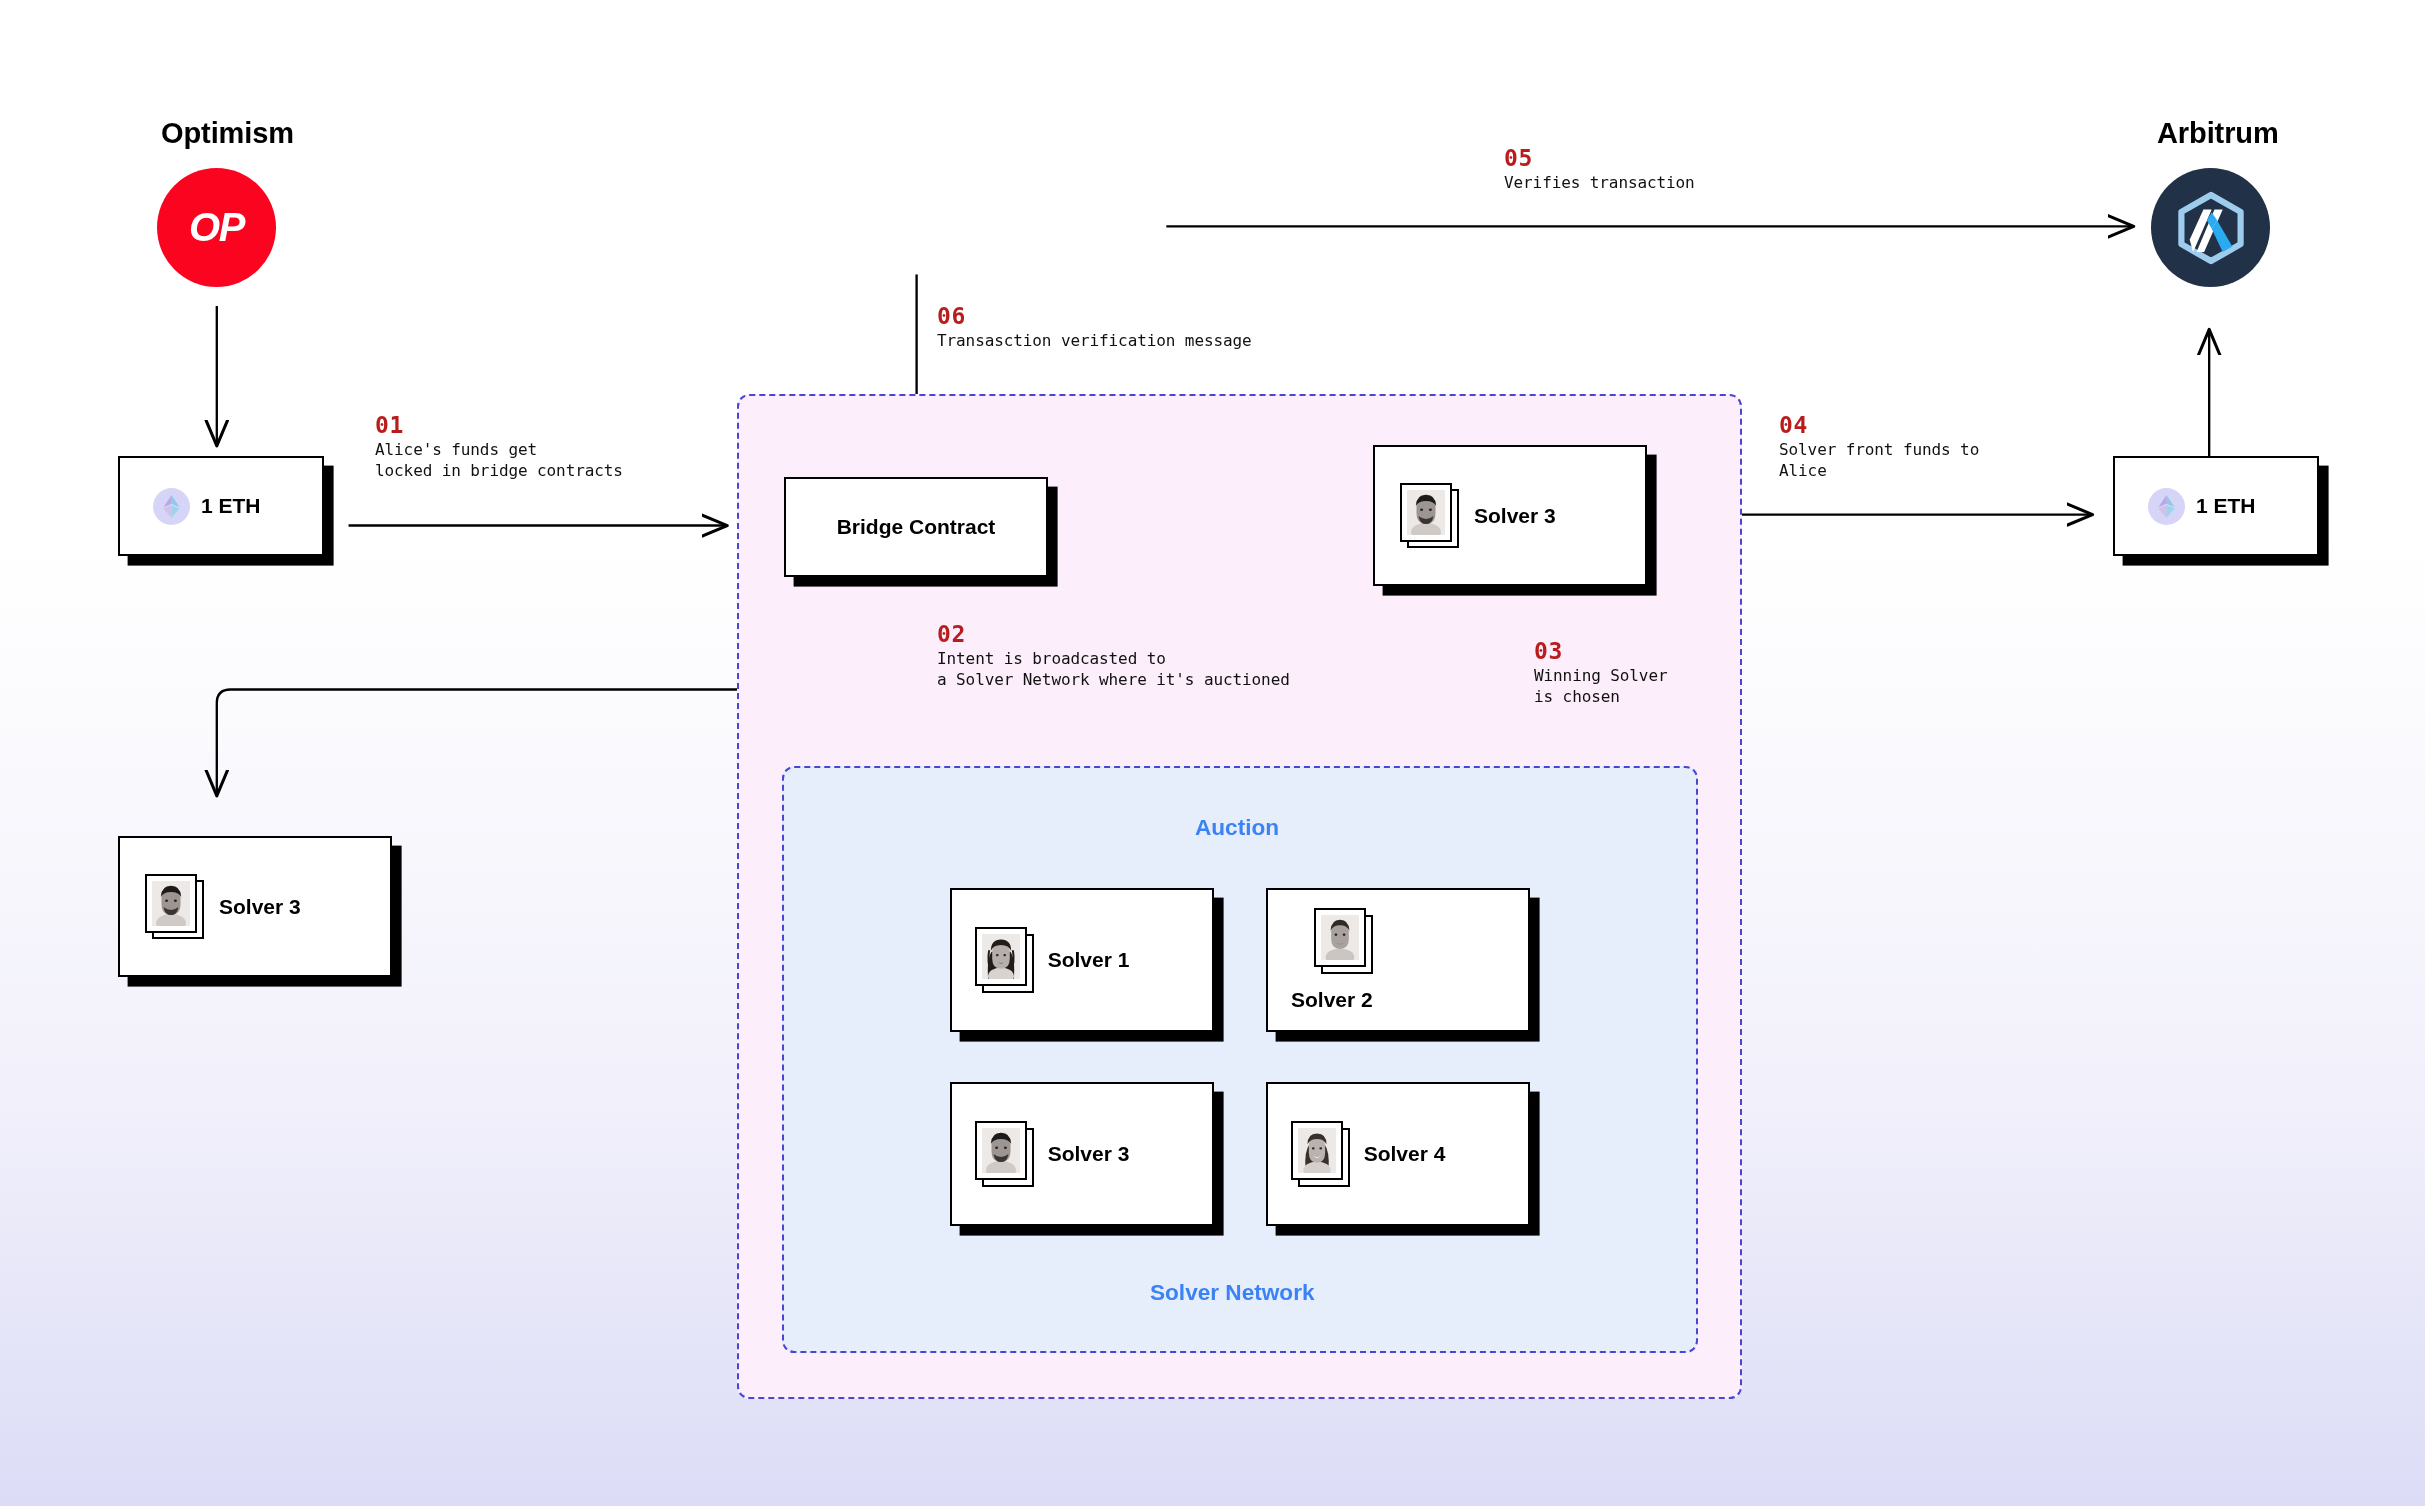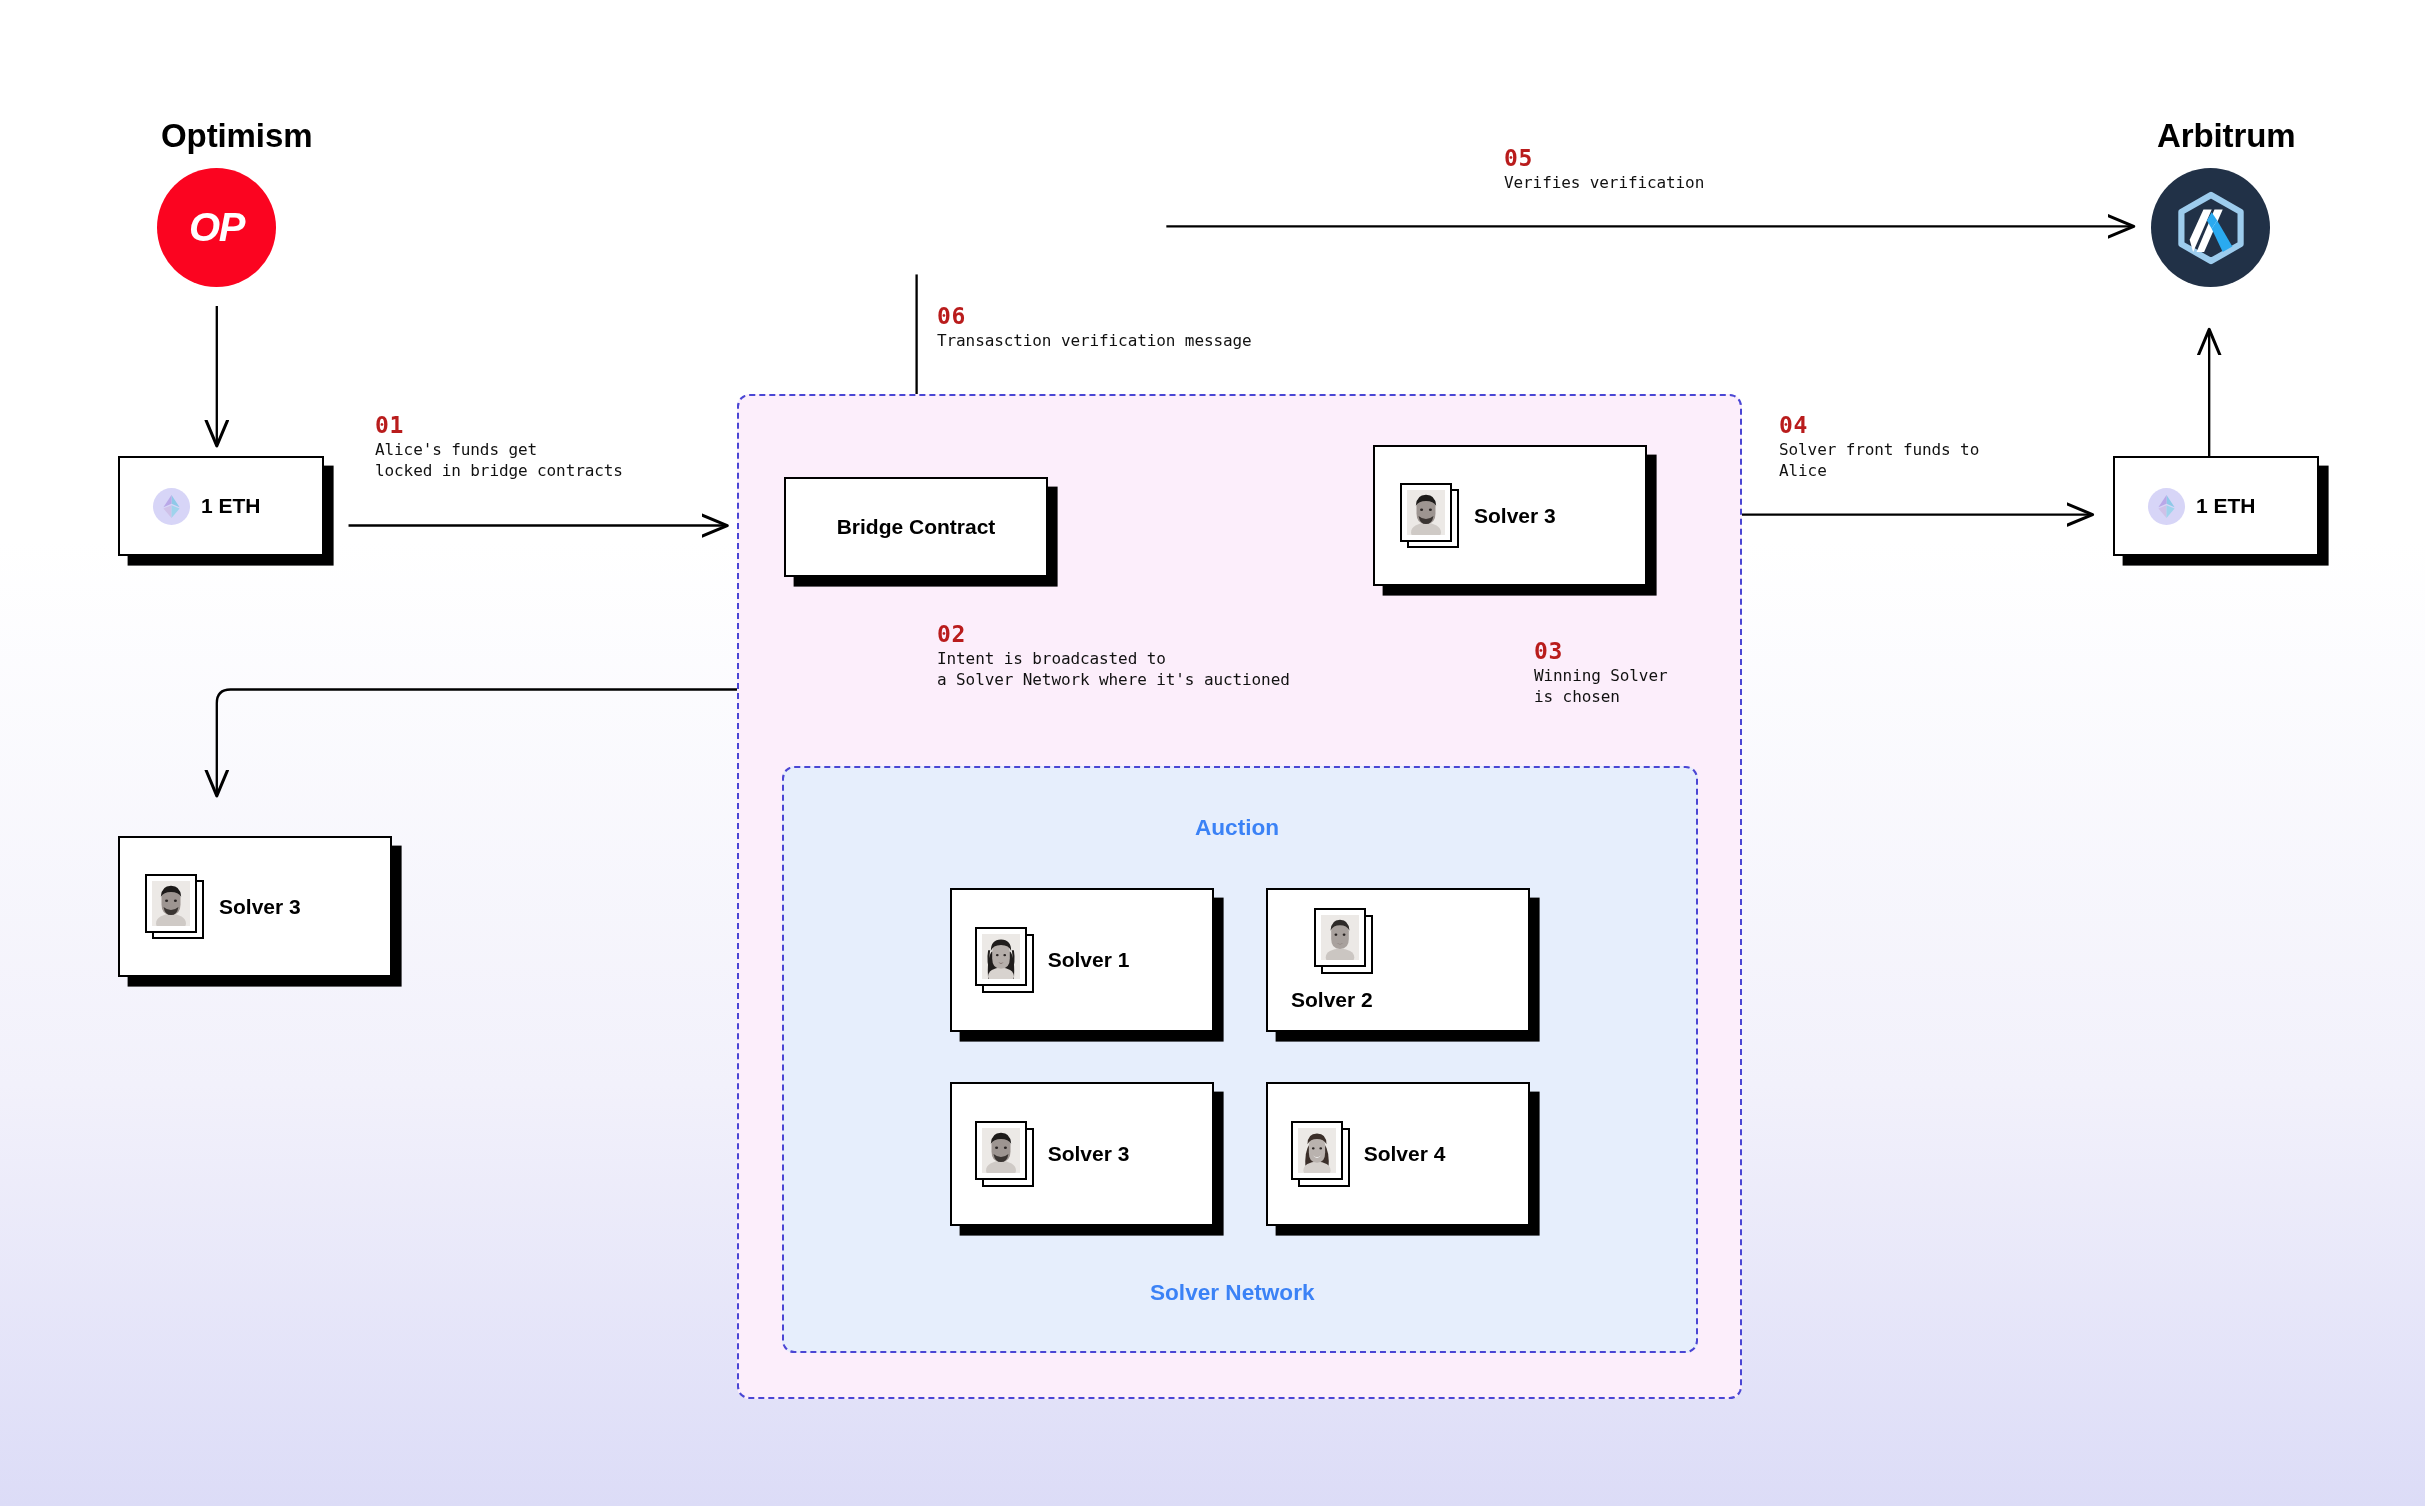--- a/index.html
+++ b/index.html
@@ -10,21 +10,21 @@
     position: relative;
     overflow: hidden;
   }
   #stage { position: absolute; inset: 0; }
 
   
   .abs { position: absolute; }
 
   
   .chain-title {
-    font-size: 33px;
+    font-size: 29px;
     font-weight: 700;
     color: #000;
     letter-spacing: -0.1px;
     white-space: nowrap;
   }
 
   
   .op-logo {
     width: 119px; height: 119px;
     border-radius: 50%;
@@ -379,21 +379,21 @@
   </div>
 
   <div class="step" style="left:1779px; top:412px;">
     <div class="num">04</div>
     <div class="desc">Solver front funds to
 Alice</div>
   </div>
 
   <div class="step" style="left:1504px; top:145px;">
     <div class="num">05</div>
-    <div class="desc">Verifies verification</div>
+    <div class="desc">Verifies transaction</div>
   </div>
 
   <div class="step" style="left:937px; top:303px;">
     <div class="num">06</div>
     <div class="desc">Transasction verification message</div>
   </div>
 
 
 </div>
 

